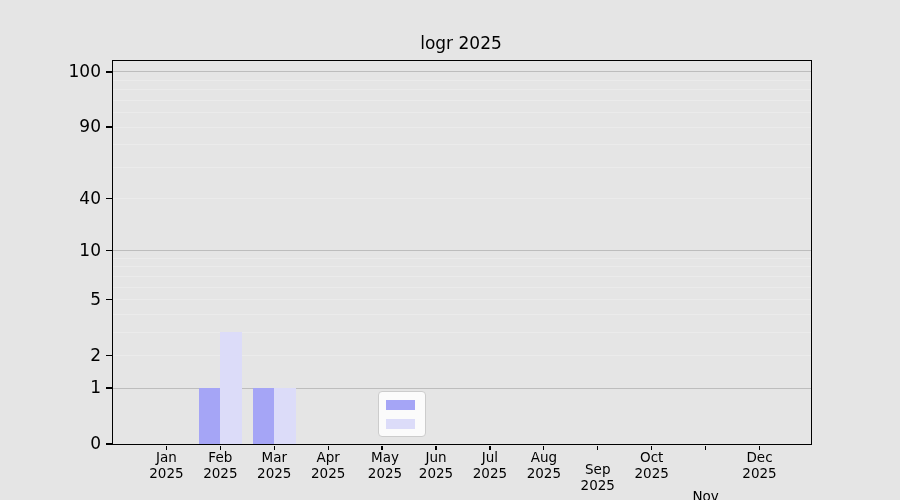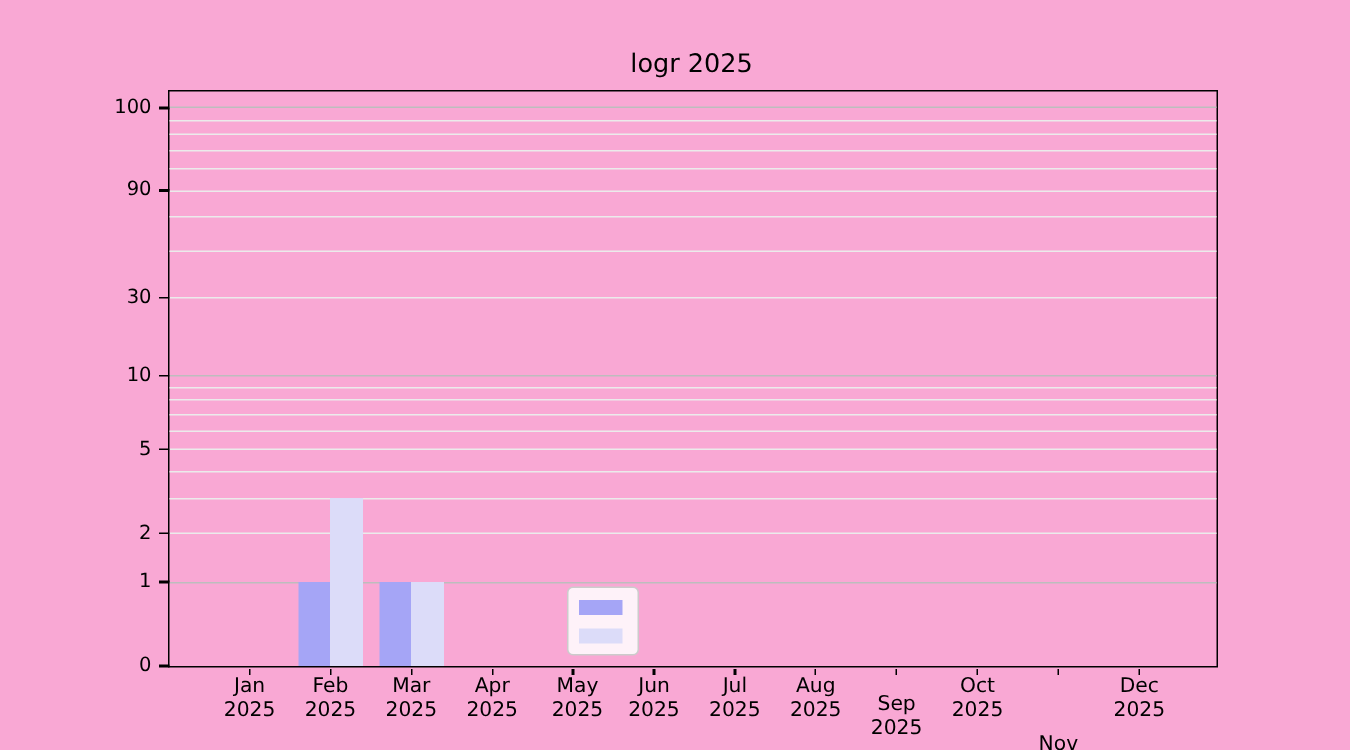--- a/index.html
+++ b/index.html
@@ -1,20 +1,20 @@
 <!DOCTYPE html>
 <html><head>
 <meta charset="utf-8">
 <style>
   html, body { margin: 0; padding: 0; background: #ffffff; }
   .figure {
     position: relative;
     width: 900px;
     height: 500px;
-    background: #f9a8d4;
+    background: #e5e5e5;
     font-family: "DejaVu Sans", sans-serif;
     color: #000000;
     overflow: hidden;
   }
   .chart-title {
     position: absolute;
     left: 311px;
     top: 33px;
     width: 300px;
     text-align: center;
@@ -48,21 +48,21 @@
   }
   .xtick-mark {
     position: absolute;
     width: 1.3px;
     height: 4.5px;
     background: #000000;
   }
   .ytick-label {
     position: absolute;
     right: 799px;            
-    font-size: 13px;
+    font-size: 17px;
     line-height: 13.5px;
     text-align: right;
     white-space: nowrap;
   }
   .xtick-label {
     position: absolute;
     top: 450px;
     width: 60px;
     margin-left: -30px;
     text-align: center;
@@ -136,21 +136,21 @@
       <div class="ytick-label" style="top: 437.25px;">0</div>
       <div class="ytick-mark" style="left: 105.5px; top: 387.479px;"></div>
       <div class="ytick-label" style="top: 381.379px;">1</div>
       <div class="ytick-mark" style="left: 105.5px; top: 354.796px;"></div>
       <div class="ytick-label" style="top: 348.696px;">2</div>
       <div class="ytick-mark" style="left: 105.5px; top: 298.925px;"></div>
       <div class="ytick-label" style="top: 292.825px;">5</div>
       <div class="ytick-mark" style="left: 105.5px; top: 250.068px;"></div>
       <div class="ytick-label" style="top: 243.968px;">10</div>
       <div class="ytick-mark" style="left: 105.5px; top: 197.946px;"></div>
-      <div class="ytick-label" style="top: 191.846px;">30</div>
+      <div class="ytick-label" style="top: 191.846px;">40</div>
       <div class="ytick-mark" style="left: 105.5px; top: 126.425px;"></div>
       <div class="ytick-label" style="top: 120.325px;">90</div>
       <div class="ytick-mark" style="left: 105.5px; top: 71.348px;"></div>
       <div class="ytick-label" style="top: 65.248px;">100</div>
       <div class="xtick-mark" style="left: 165.75px; top: 445.6px;"></div>
       <div class="xtick-label" style="left: 166.4px;">Jan
 2025</div>
       <div class="xtick-mark" style="left: 219.67px; top: 445.6px;"></div>
       <div class="xtick-label" style="left: 220.32px;">Feb
 2025</div>

